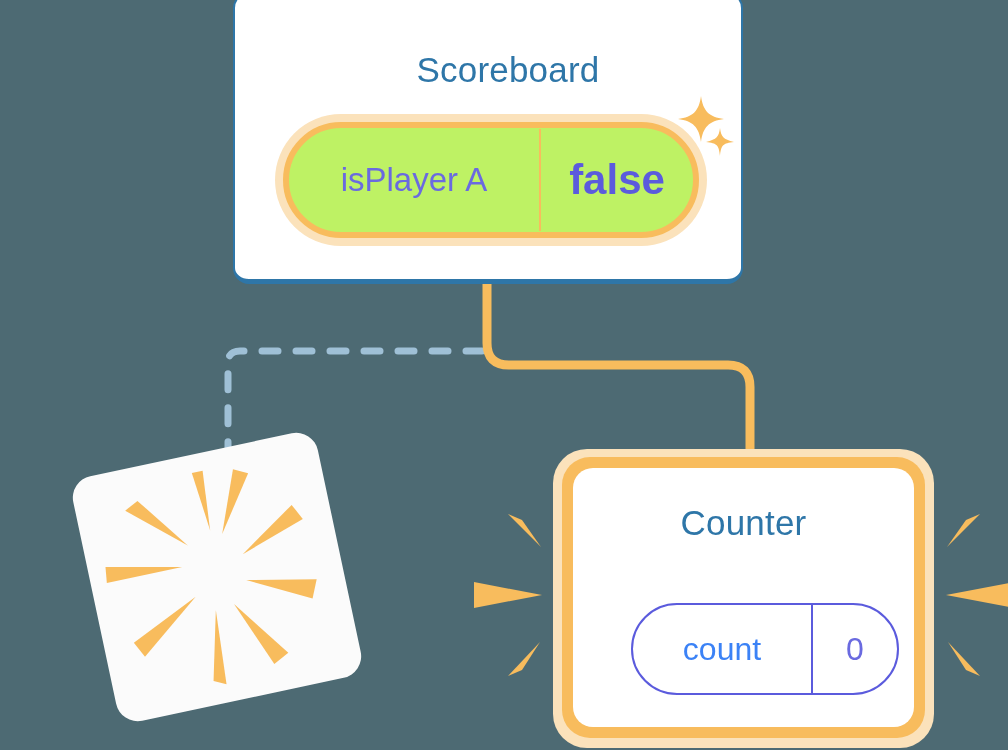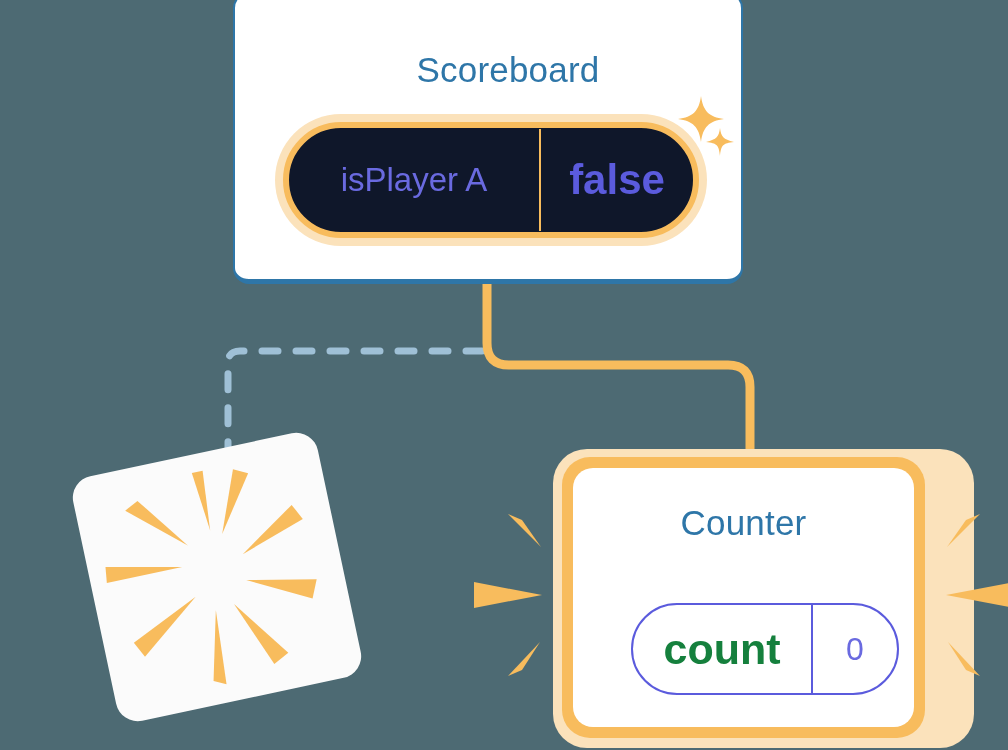--- a/index.html
+++ b/index.html
@@ -55,21 +55,21 @@
     left: 0; top: 0;
     width: 432px; height: 132px;
     border-radius: 66px;
     background: #fbe2bb;
   }
   .pill-hl {
     position: absolute;
     left: 8px; top: 8px;
     width: 416px; height: 116px;
     border-radius: 58px;
-    background: #0f172a;
+    background: #bef264;
     border: 6px solid #f8bc5d;
     box-sizing: border-box;
     display: flex;
     align-items: stretch;
   }
   .pill-hl-key {
     flex: 0 0 250px;
     display: flex;
     align-items: center;
     justify-content: center;
@@ -102,21 +102,20 @@
   .sparkle-small { left: 706px; top: 128px; }
 
   
   .card-counter-outer {
     position: absolute;
     left: 553px; top: 449px;
     width: 381px; height: 299px;
     background: #fbe2bb;
     border-radius: 34px;
     z-index: 5;
-    padding-left: 40px;
   }
   .card-counter-mid {
     position: absolute;
     left: 9px; top: 8px;
     width: 363px; height: 281px;
     background: #f8bc5d;
     border-radius: 28px;
   }
   .card-counter-inner {
     position: absolute;
@@ -137,23 +136,22 @@
     box-sizing: border-box;
     background: #ffffff;
     display: flex;
     align-items: stretch;
   }
   .pill-plain-key {
     flex: 0 0 178px;
     display: flex;
     align-items: center;
     justify-content: center;
-    color: #15803d;
-    font-size: 43px;
-    font-weight: bold;
+    color: #3b82f6;
+    font-size: 32px;
   }
   .pill-plain-sep {
     width: 2px;
     background: #5b5bdd;
   }
   .pill-plain-val {
     flex: 1;
     display: flex;
     align-items: center;
     justify-content: center;

